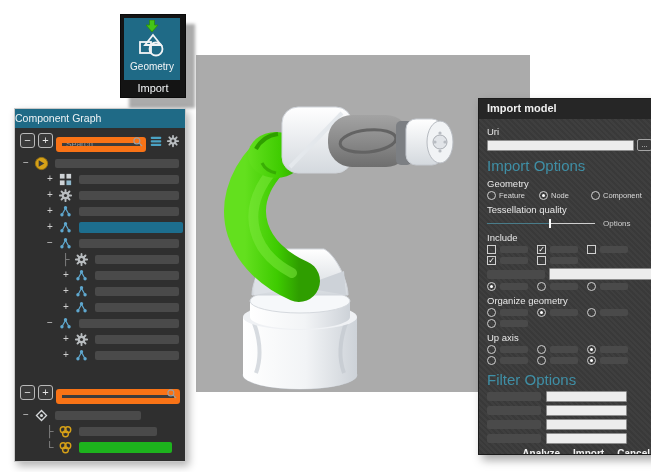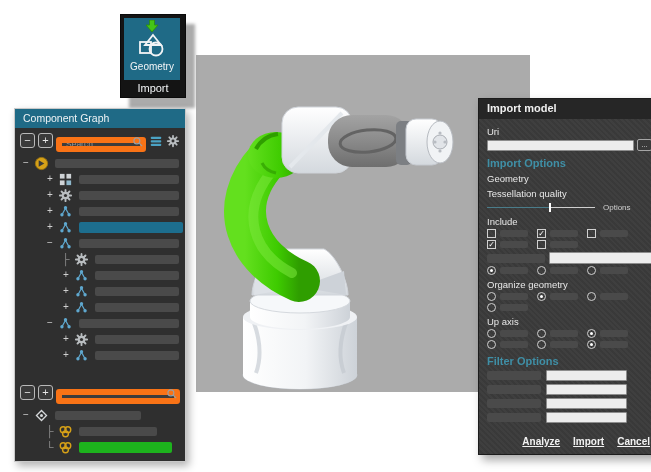--- a/index.html
+++ b/index.html
@@ -19,21 +19,21 @@
     border:1px solid #0a0a0a; box-shadow:9px 10px 3px rgba(150,150,150,.8); display:flex; flex-direction:column;}
   .geo-btn .inner{margin:3px 5px 0 3px; flex:1; background:var(--teal); display:flex; flex-direction:column; align-items:center; padding-top:2px;}
   .geo-btn .arrow{height:12px; margin-bottom:1px;}
   .geo-btn .shapes{height:26px;}
   .geo-btn .t1{color:#f2f4f6; font-size:10px; margin-top:2px;}
   .geo-btn .t2{color:#f2f4f6; font-size:11px; text-align:center; padding:2px 0 3px;}
 
   
   .cg{position:absolute; left:14px; top:108px; width:172px; height:354px; background:var(--panel);
     border:1px solid #c9c9c9; box-shadow:3px 4px 8px rgba(0,0,0,.3); display:flex; flex-direction:column;}
-  .cg-header{background:var(--teal); color:#eef3f5; font-size:10.5px; padding:3px 8px; height:19px;}
+  .cg-header{background:var(--teal); color:#eef3f5; font-size:10.5px; padding:3px 0; height:19px;}
   .cg-toolbar{display:flex; align-items:center; gap:3px; padding:5px 5px 3px 5px;}
   .sq-btn{width:15px; height:15px; background:#3a3a3a; border:1px solid #b9b9b9; border-radius:3px;
     color:#e8e8e8; font-size:11px; line-height:12px; text-align:center; flex:none;}
   .srch{position:relative; flex:1; height:15px;}
   .srch input{width:100%; height:15px; background:#3c3c3c; border:6px solid #f97316; border-radius:3px;
     color:#cfcfcf; font-size:8.5px; padding:0 14px 0 4px; outline:none;}
   .srch input::placeholder{color:#9a9a9a;}
   .srch .sic{position:absolute; right:2px; top:1px; width:12px; height:12px;}
   .tbic{width:14px; height:14px; flex:none;}
 
@@ -49,21 +49,21 @@
   .trow.selg .bar{background:var(--green); height:11px;}
   .cg .spacer{flex:1;}
 
   
   .dlg{position:absolute; left:478px; top:98px; width:195px; height:357px; background:var(--dialog);
     background-image:repeating-linear-gradient(45deg, rgba(255,255,255,.02) 0 2px, rgba(0,0,0,.03) 2px 4px);
     border:1px solid #1c1c1c; box-shadow:4px 5px 9px rgba(0,0,0,.35); display:flex; flex-direction:column; overflow:hidden;}
   .dlg-title{background:#262626; color:#f0f0f0; font-size:11px; font-weight:bold; padding:3px 8px; height:20px; flex:none;}
   .dlg-body{padding:5px 20px 5px 8px; display:flex; flex-direction:column; flex:1;}
   .lbl{color:#e8e8e8; font-size:9.5px; margin-top:4px;}
-  .tealtxt{color:var(--teal-text); font-size:11px; margin-top:6px;font-weight:bold;}
+  .tealtxt{color:var(--teal-text); font-size:15px; margin-top:6px;}
   .uri-row{display:flex; align-items:center; gap:3px; margin-top:2px;}
   .winput{background:#ededed; border:1px solid #8d8d8d; height:11px; border-radius:1px;}
   .uri-row .winput{flex:1;}
   .dots-btn{width:15px; height:12px; background:#3a3a3a; border:1px solid #a5a5a5; border-radius:2px;
     color:#dadada; font-size:8px; line-height:9px; text-align:center; flex:none;}
   .optrow{display:flex; margin-top:2px;}
   .optcell{width:50px; display:flex; align-items:center; flex:none;}
   .radio{width:9px; height:9px; border:1px solid #d0d0d0; border-radius:50%; position:relative; flex:none;}
   .radio.on::after{content:""; position:absolute; left:2px; top:2px; width:3px; height:3px; border-radius:50%; background:#fff;}
   .cb{width:9px; height:9px; border:1px solid #d0d0d0; color:#fff; font-size:8px; line-height:8px; text-align:center; flex:none;}
@@ -462,20 +462,34 @@
   <div class="dlg-body">
     <div class="lbl" style="margin-top:2px">Uri</div>
     <div class="uri-row">
       <input class="winput" type="text" style="flex: 1 1 0%; font-size: 8px; padding: 0px 2px; color: rgb(85, 85, 85);" value="">
       <div class="dots-btn">...</div>
     </div>
 
     <div class="tealtxt">Import Options</div>
 
     <div class="lbl">Geometry</div>
+    <div class="optrow" id="structure-opts">
+        <span class="optcell" style="width: 52px;">
+          <span class="radio"></span>
+          <span class="olabel">Feature</span>
+        </span>
+        <span class="optcell" style="width: 52px;">
+          <span class="radio on"></span>
+          <span class="olabel">Node</span>
+        </span>
+        <span class="optcell" style="width: 52px;">
+          <span class="radio"></span>
+          <span class="olabel">Component</span>
+        </span>
+      </div>
 
     <div class="lbl">Tessellation quality</div>
     <div class="slider-row">
       <div class="track">
         <div class="seg1" id="seg1" style="width: 63px;"></div>
         <div class="seg2" id="seg2" style="left: 63px; width: 45px;"></div>
         <div class="handle" id="handle" style="left: 62px;"></div>
       </div>
       <span class="slider-val">Options</span>
     </div>

